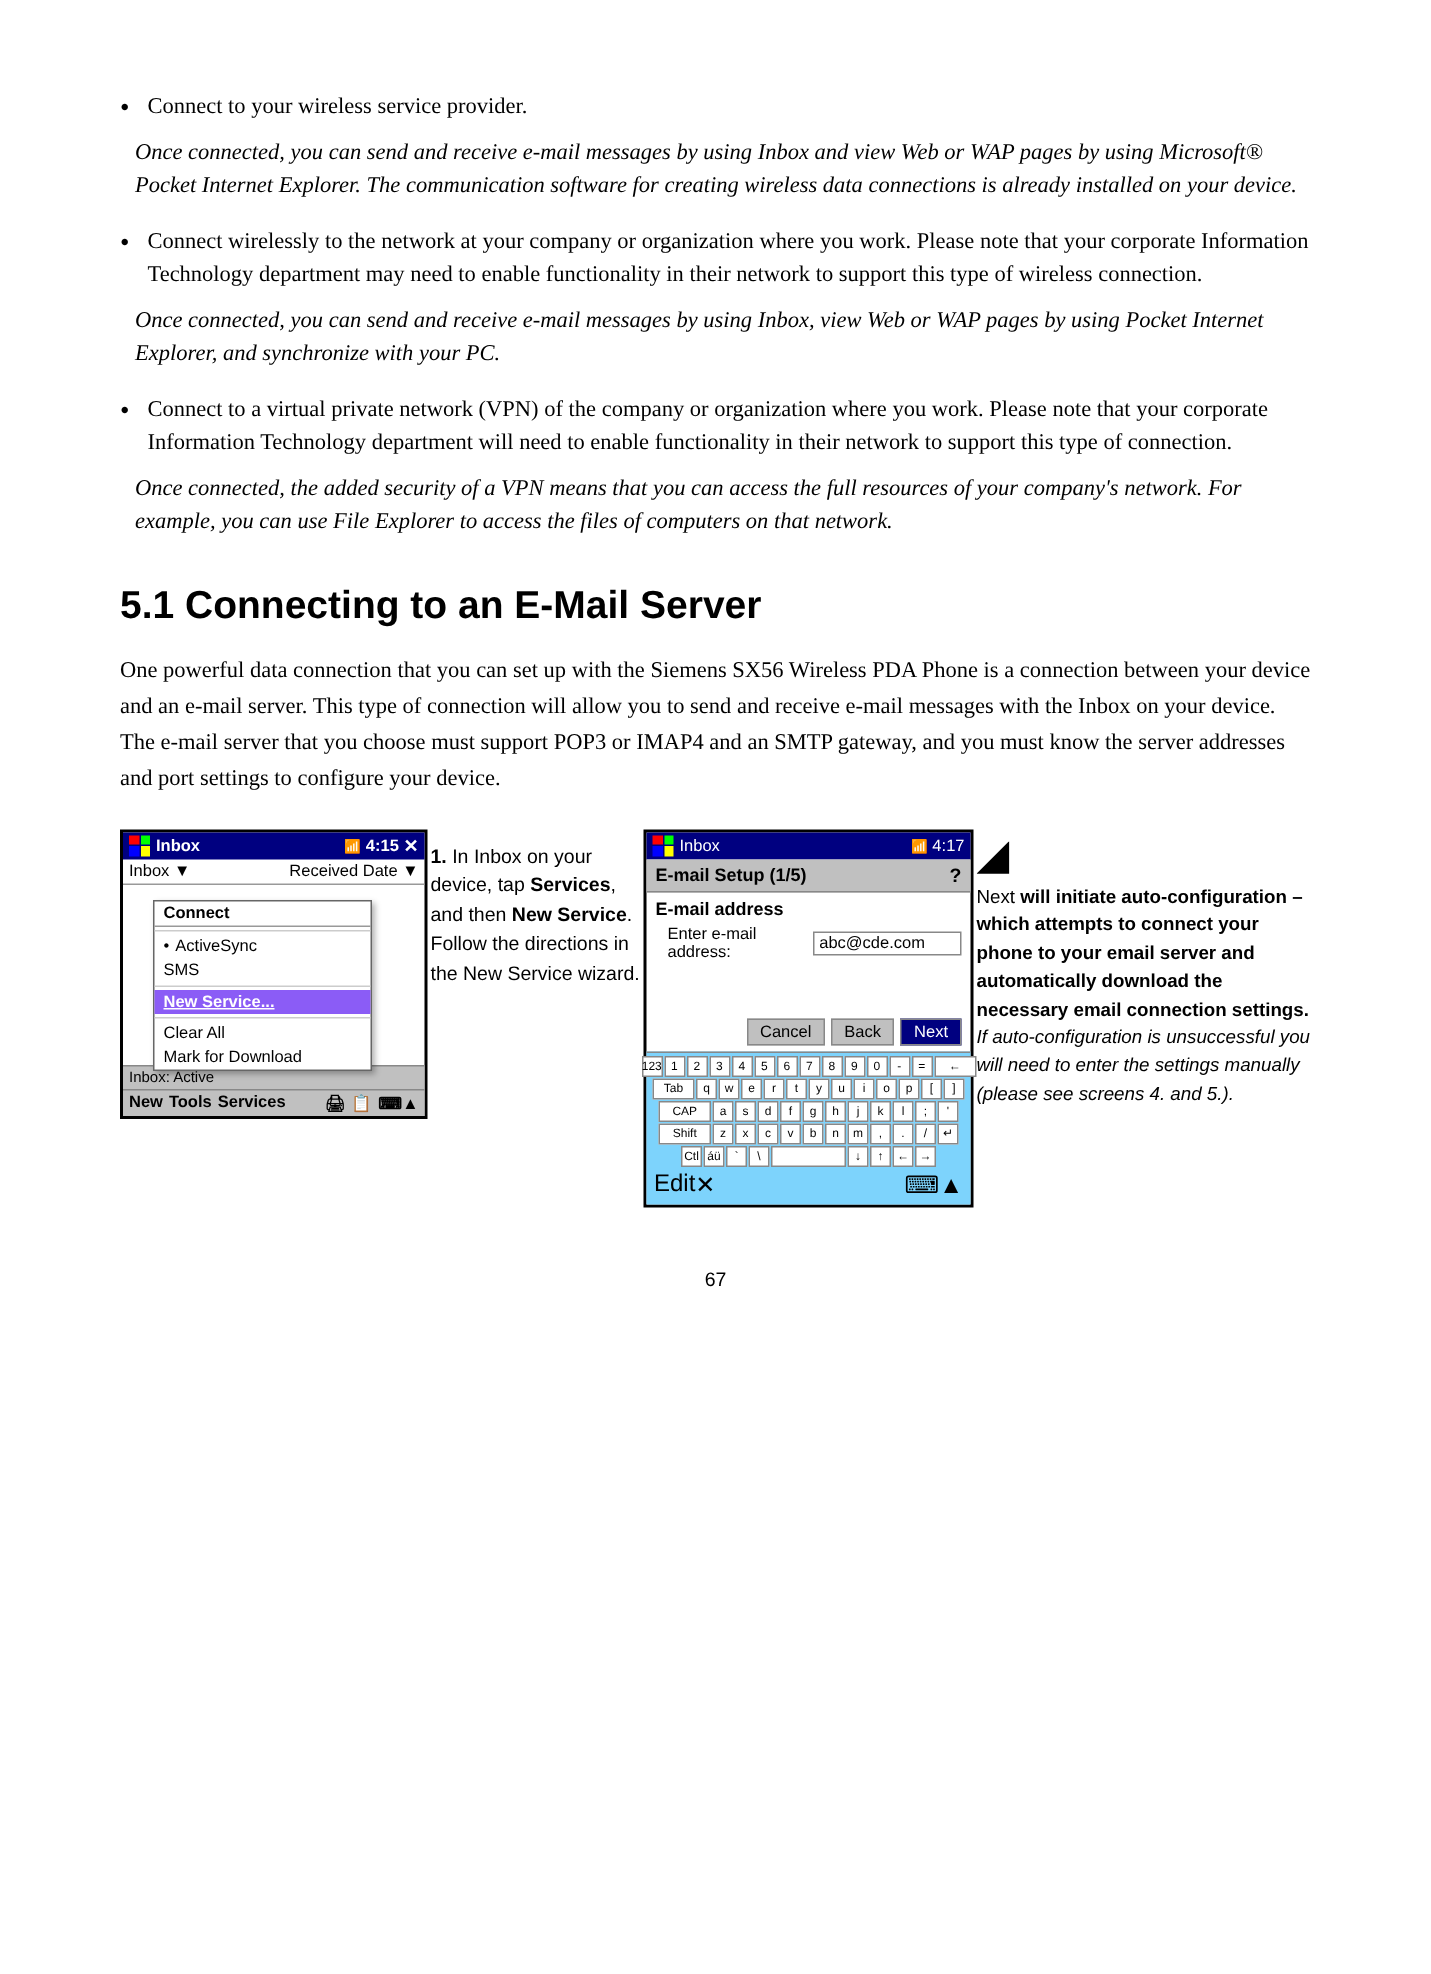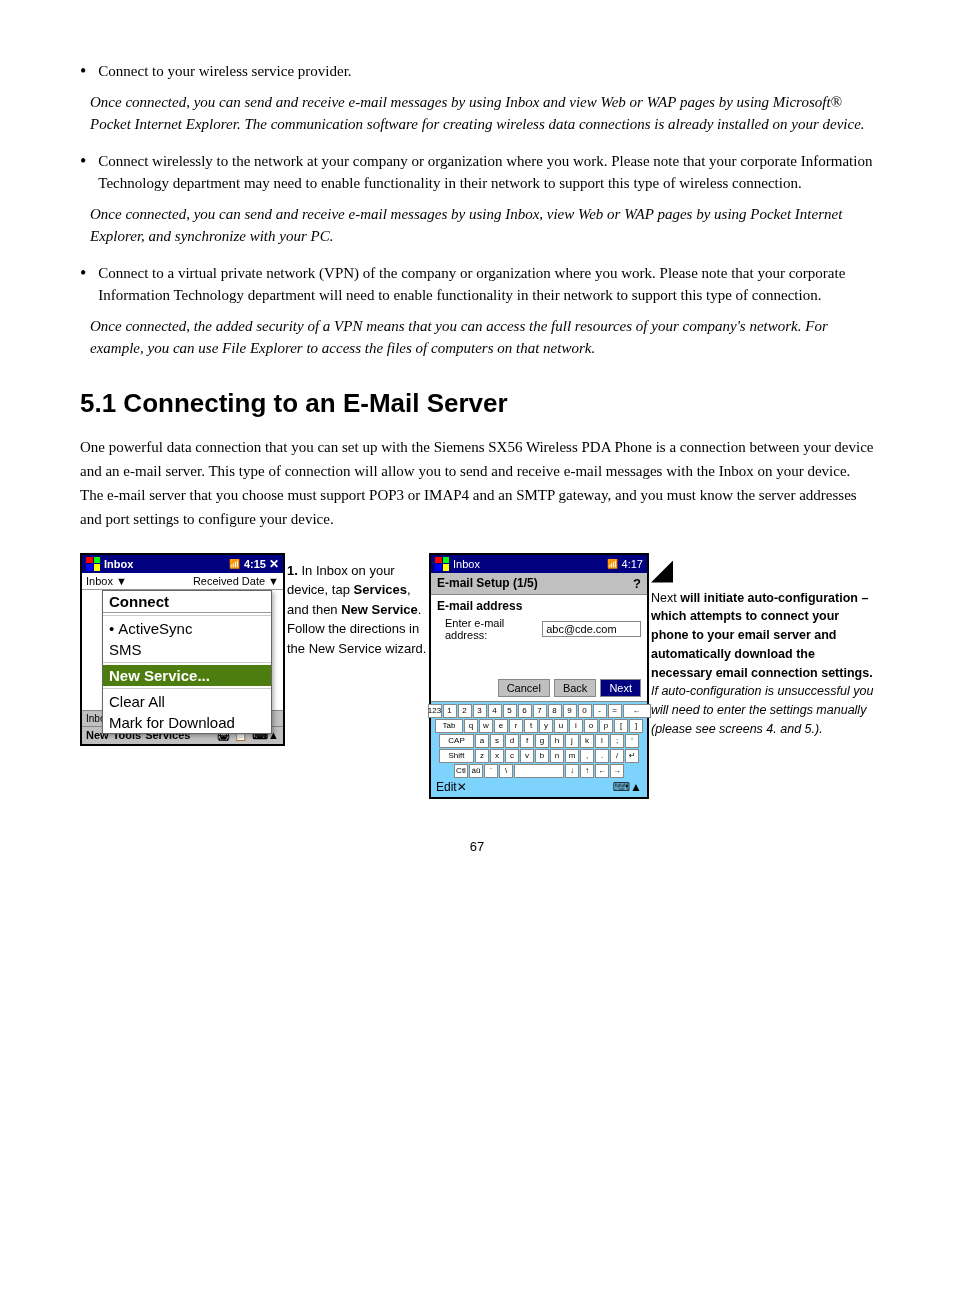--- a/index.html
+++ b/index.html
@@ -59,40 +59,41 @@
     }
     .inbox-body {
       min-height: 120px;
       position: relative;
       padding: 4px;
     }
     .connect-popup {
       background: #fff;
       border: 1px solid #666;
       position: absolute;
-      top: 0;
+      top: 10px;
       left: 20px;
-      width: 170px;
-      font-size: 15px;
+      width: 146px;
+      font-size: 11px;
       box-shadow: 2px 2px 4px rgba(0,0,0,0.3);
     }
     .connect-popup-title {
       border-bottom: 1px solid #999;
       padding: 2px 6px;
       font-weight: bold;
     }
     .connect-popup-item {
       padding: 2px 6px;
     }
     .connect-popup-item.active-sync { display: flex; align-items: center; gap: 4px; }
     .connect-popup-divider { border-top: 1px solid #ccc; margin: 2px 0; }
     .connect-popup-item.highlight {
-      background: #4d7c0f;
+      background: #8b5cf6;
       color: #fff;
       font-weight: bold;
+      text-decoration: underline;
     }
     .inbox-statusbar {
       background: #c0c0c0;
       border-top: 1px solid #888;
       padding: 2px 4px;
       font-size: 10px;
       display: flex;
       justify-content: space-between;
     }
     .inbox-bottombar {
@@ -205,21 +206,21 @@
       font-size: 8px;
       padding: 0 1px;
     }
     .kb-key.wide { min-width: 28px; }
     .kb-key.wider { min-width: 35px; }
     .kb-bottom {
       display: flex;
       justify-content: space-between;
       align-items: center;
       padding: 1px 3px;
-      font-size: 12px;
+      font-size: 16px;
     }
 
     
     .right-note {
       flex: 1;
       font-family: Arial, sans-serif;
       font-size: 12.5px;
       line-height: 1.5;
       padding-top: 8px;
     }

